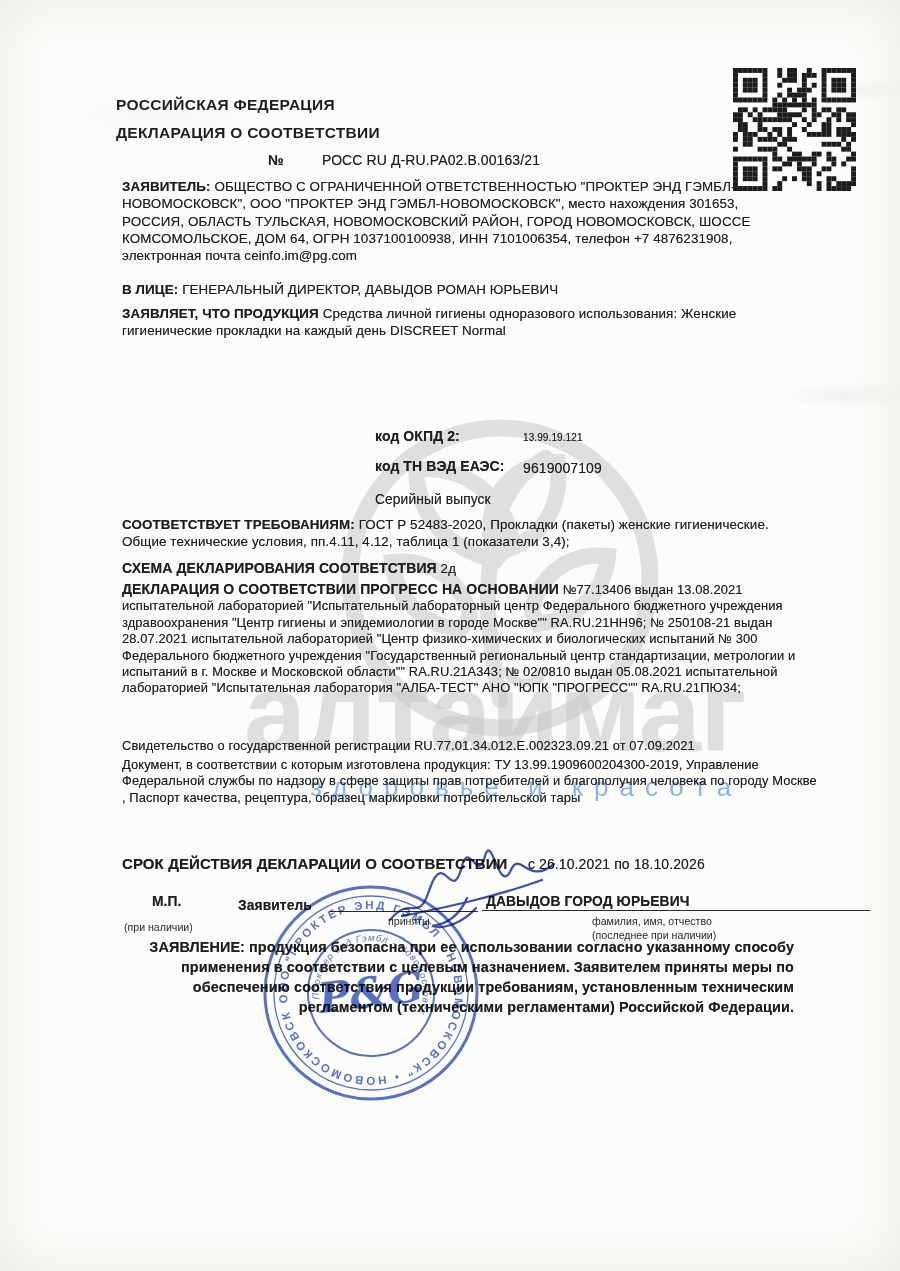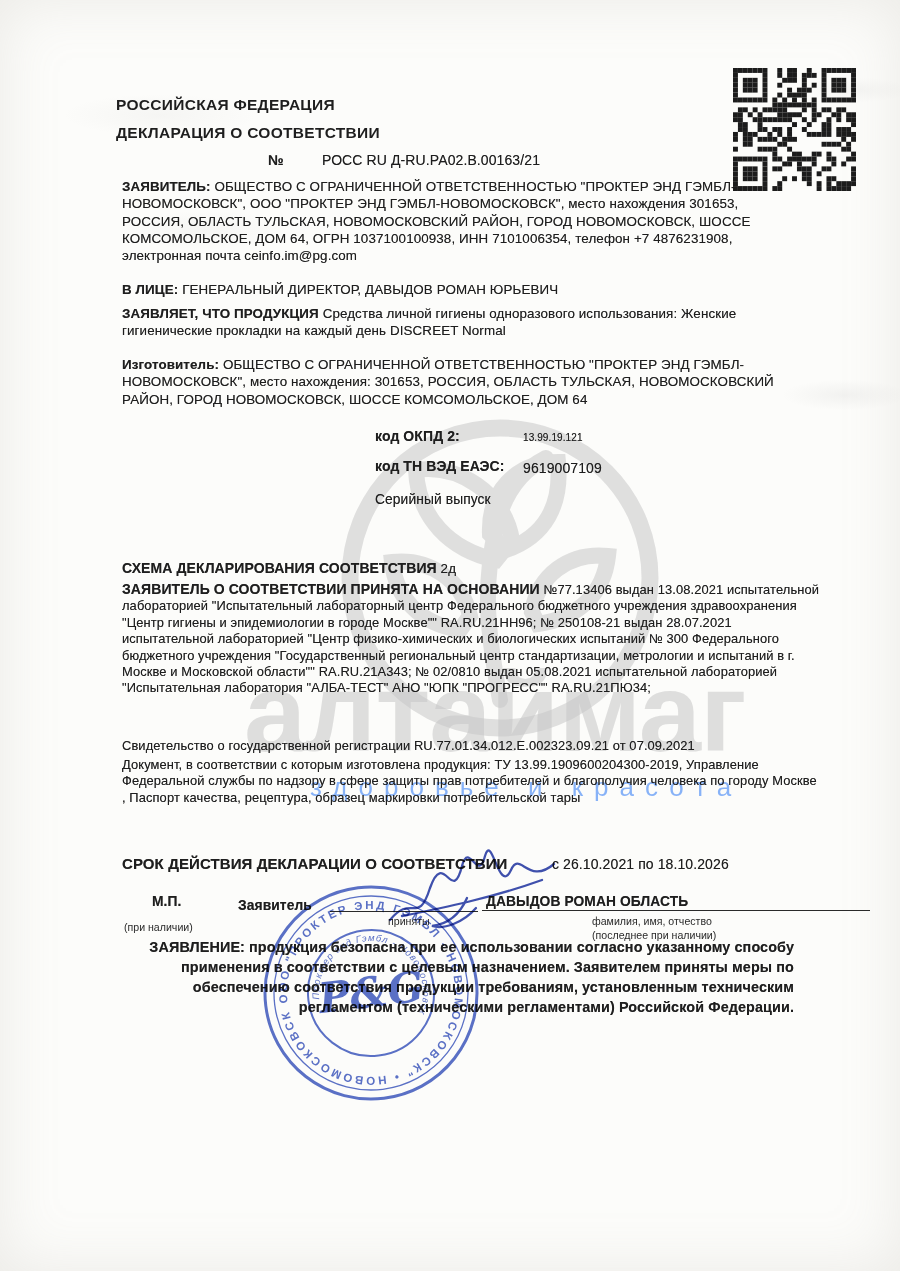--- a/index.html
+++ b/index.html
@@ -396,55 +396,55 @@
     <p class="abs para txt" style="top:305px">
       <span class="bold">ЗАЯВЛЯЕТ, ЧТО ПРОДУКЦИЯ</span>
       <span>Средства личной гигиены одноразового использования: Женские гигиенические прокладки на каждый день DISCREET Normal</span>
     </p>
 
     <p class="abs para txt" style="top:281px">
       <span class="bold">В ЛИЦЕ:</span>
       <span>ГЕНЕРАЛЬНЫЙ ДИРЕКТОР, ДАВЫДОВ РОМАН ЮРЬЕВИЧ</span>
     </p>
 
-    <p class="abs para txt" style="top:356px">
-      <span class="bold">Изготовитель:</span>
-      <span>ОБЩЕСТВО С ОГРАНИЧЕННОЙ ОТВЕТСТВЕННОСТЬЮ "ПРОКТЕР ЭНД ГЭМБЛ-НОВОМОСКОВСК", место нахождения: 301653, РОССИЯ, ОБЛАСТЬ ТУЛЬСКАЯ, НОВОМОСКОВСКИЙ РАЙОН, ГОРОД НОВОМОСКОВСК, ШОССЕ КОМСОМОЛЬСКОЕ, ДОМ 64</span>
-    </p>
 
     <p class="abs txt bold" style="left:375px;top:428px;font-size:14px">код ОКПД 2:</p>
     <p class="abs txt" style="left:523px;top:429px;font-size:10px">13.99.19.121</p>
     <p class="abs txt bold" style="left:375px;top:458px;font-size:14px">код ТН ВЭД ЕАЭС:</p>
     <p class="abs txt" style="left:523px;top:460px;font-size:14px">9619007109</p>
     <p class="abs txt" style="left:375px;top:491px;font-size:13.8px">Серийный выпуск</p>
 
+    <p class="abs para txt" style="top:516px">
+      <span class="bold">СООТВЕТСТВУЕТ ТРЕБОВАНИЯМ:</span>
+      <span>ГОСТ Р 52483-2020, Прокладки (пакеты) женские гигиенические. Общие технические условия, пп.4.11, 4.12, таблица 1 (показатели 3,4);</span>
+    </p>
 
     <p class="abs para txt" style="top:560px">
       <span class="bold" style="font-size:14px">СХЕМА ДЕКЛАРИРОВАНИЯ СООТВЕТСТВИЯ</span>
       <span>2д</span>
     </p>
 
     <p class="abs txt basis" style="left:122px;top:581px">
-      <span class="bold" style="font-size:14px">ЗАЯВИТЕЛЬ О СООТВЕТСТВИИ ПРИНЯТА НА ОСНОВАНИИ</span>
+      <span class="bold" style="font-size:14px">ДЕКЛАРАЦИЯ О СООТВЕТСТВИИ ПРОГРЕСС НА ОСНОВАНИИ</span>
       <span>№77.13406 выдан 13.08.2021 испытательной лабораторией "Испытательный лабораторный центр Федерального бюджетного учреждения здравоохранения "Центр гигиены и эпидемиологии в городе Москве"" RA.RU.21НН96; № 250108-21 выдан 28.07.2021 испытательной лабораторией "Центр физико-химических и биологических испытаний № 300 Федерального бюджетного учреждения "Государственный региональный центр стандартизации, метрологии и испытаний в г. Москве и Московской области"" RA.RU.21А343; № 02/0810 выдан 05.08.2021 испытательной лабораторией "Испытательная лаборатория "АЛБА-ТЕСТ" АНО "ЮПК "ПРОГРЕСС"" RA.RU.21ПЮ34;</span>
     </p>
     <p class="abs txt basis" style="left:122px;top:738px">Свидетельство о государственной регистрации RU.77.01.34.012.Е.002323.09.21 от 07.09.2021</p>
     <p class="abs txt basis" style="left:122px;top:757px">Документ, в соответствии с которым изготовлена продукция: ТУ 13.99.1909600204300-2019, Управление Федеральной службы по надзору в сфере защиты прав потребителей и благополучия человека по городу Москве , Паспорт качества, рецептура, образец маркировки потребительской тары</p>
 
     <p class="abs txt bold" style="left:122px;top:855px;font-size:15px">СРОК ДЕЙСТВИЯ ДЕКЛАРАЦИИ О СООТВЕТСТВИИ</p>
-    <p class="abs txt" style="left:552px;top:856px;font-size:14px">с 26.10.2021 по 18.10.2026</p>
+    <p class="abs txt" style="left:528px;top:856px;font-size:14px">с 26.10.2021 по 18.10.2026</p>
 
     <p class="abs txt bold" style="left:152px;top:893px;font-size:13.8px">М.П.</p>
     <p class="abs small" style="left:124px;top:921px">(при наличии)</p>
     <p class="abs txt bold" style="left:238px;top:897px;font-size:13.8px">Заявитель</p>
 
     <div class="abs" style="left:330px;top:911px;width:148px;border-bottom:1.4px solid #2a2a2a"></div>
     <p class="abs small" style="left:388px;top:915px">приняты</p>
 
-    <p class="abs txt bold" style="left:486px;top:893px;font-size:13.8px">ДАВЫДОВ РОМАН ОБЛАСТЬ</p>
+    <p class="abs txt bold" style="left:486px;top:893px;font-size:13.8px">ДАВЫДОВ ГОРОД ЮРЬЕВИЧ</p>
     <div class="abs" style="left:482px;top:910px;width:388px;border-bottom:1.4px solid #2a2a2a"></div>
     <p class="abs small" style="left:592px;top:915px">фамилия, имя, отчество</p>
     <p class="abs small" style="left:592px;top:929px">(последнее при наличии)</p>
 
     <p class="abs txt stmt" style="left:122px;top:937px">
       <span>ЗАЯВЛЕНИЕ:</span>
       <span>продукция безопасна при ее использовании согласно указанному способу применения в соответствии с целевым назначением. Заявителем приняты меры по обеспечению соответствия продукции требованиям, установленным техническим регламентом (техническими регламентами) Российской Федерации.</span>
     </p>
   </div>
 

